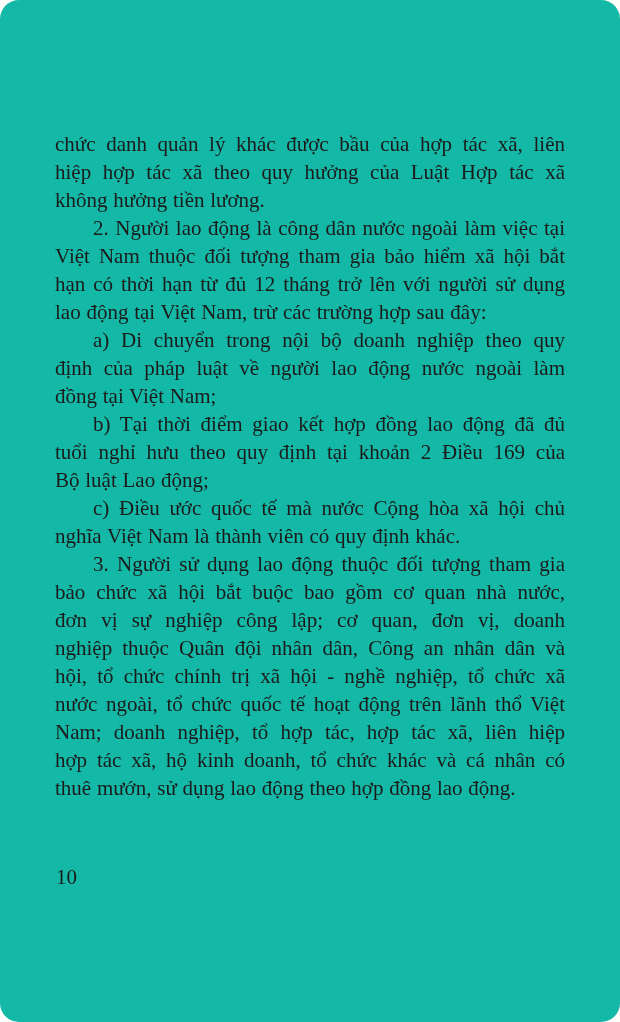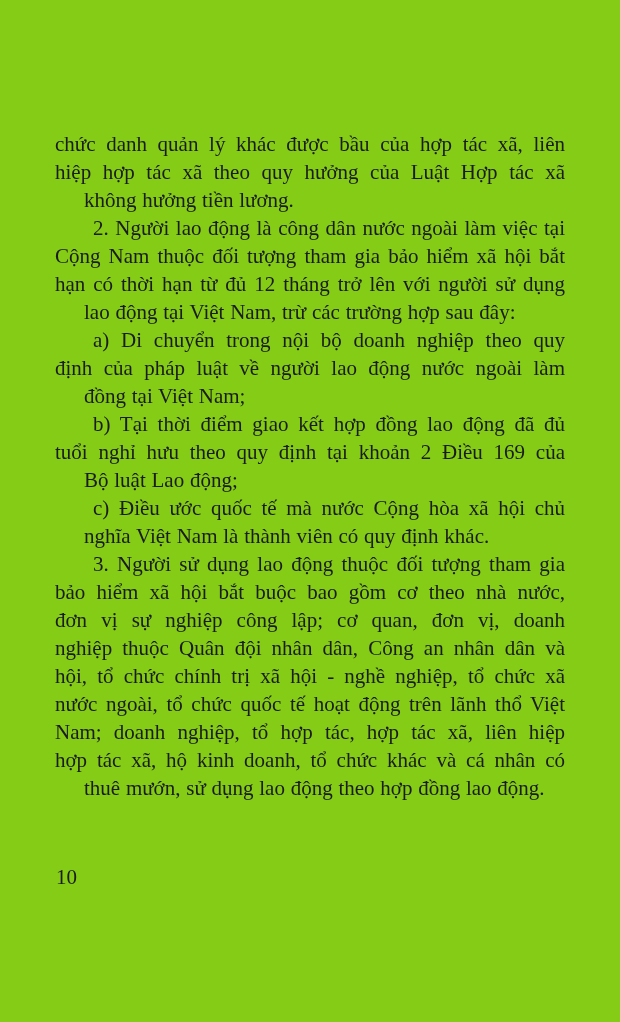--- a/index.html
+++ b/index.html
@@ -9,43 +9,43 @@
   body {
     width: 620px;
     height: 1022px;
     background: #fdfdfc;
     overflow: hidden;
   }
   .book-page {
     position: relative;
     width: 620px;
     height: 1022px;
-    background: #84cc16;
+    background: #14b8a6;
     font-family: "Liberation Serif", "DejaVu Serif", serif;
     color: #1b1b1b;
+    border-radius: 19px;
   }
   .page-text {
     position: absolute;
     left: 55px;
     top: 130px;
     width: 510px;
   }
   .line {
     font-size: 21px;
     line-height: 28px;
     height: 28px;
     overflow: hidden;
     text-align: justify;
     text-align-last: justify;
     white-space: normal;
     word-spacing: 0.5px;
   }
   .line.last {
     text-align-last: left;
-    margin-left: 29px;
   }
   .line.indent {
     text-indent: 38px;
   }
   .page-number {
     position: absolute;
     left: 56px;
     top: 863px;
     font-size: 21px;
     line-height: 28px;
@@ -53,33 +53,33 @@
 </style>
 </head>
 <body>
 
 <div class="book-page">
   <div class="page-text">
       <div class="line">chức danh quản lý khác được bầu của hợp tác xã, liên</div>
       <div class="line">hiệp hợp tác xã theo quy hưởng của Luật Hợp tác xã</div>
       <div class="line last">không hưởng tiền lương.</div>
       <div class="line indent">2. Người lao động là công dân nước ngoài làm việc tại</div>
-      <div class="line">Cộng Nam thuộc đối tượng tham gia bảo hiểm xã hội bắt</div>
+      <div class="line">Việt Nam thuộc đối tượng tham gia bảo hiểm xã hội bắt</div>
       <div class="line">hạn có thời hạn từ đủ 12 tháng trở lên với người sử dụng</div>
       <div class="line last">lao động tại Việt Nam, trừ các trường hợp sau đây:</div>
       <div class="line indent">a) Di chuyển trong nội bộ doanh nghiệp theo quy</div>
       <div class="line">định của pháp luật về người lao động nước ngoài làm</div>
       <div class="line last">đồng tại Việt Nam;</div>
       <div class="line indent">b) Tại thời điểm giao kết hợp đồng lao động đã đủ</div>
       <div class="line">tuổi nghỉ hưu theo quy định tại khoản 2 Điều 169 của</div>
       <div class="line last">Bộ luật Lao động;</div>
       <div class="line indent">c) Điều ước quốc tế mà nước Cộng hòa xã hội chủ</div>
       <div class="line last">nghĩa Việt Nam là thành viên có quy định khác.</div>
       <div class="line indent">3. Người sử dụng lao động thuộc đối tượng tham gia</div>
-      <div class="line">bảo hiểm xã hội bắt buộc bao gồm cơ theo nhà nước,</div>
+      <div class="line">bảo chức xã hội bắt buộc bao gồm cơ quan nhà nước,</div>
       <div class="line">đơn vị sự nghiệp công lập; cơ quan, đơn vị, doanh</div>
       <div class="line">nghiệp thuộc Quân đội nhân dân, Công an nhân dân và</div>
       <div class="line">hội, tổ chức chính trị xã hội - nghề nghiệp, tổ chức xã</div>
       <div class="line">nước ngoài, tổ chức quốc tế hoạt động trên lãnh thổ Việt</div>
       <div class="line">Nam; doanh nghiệp, tổ hợp tác, hợp tác xã, liên hiệp</div>
       <div class="line">hợp tác xã, hộ kinh doanh, tổ chức khác và cá nhân có</div>
       <div class="line last">thuê mướn, sử dụng lao động theo hợp đồng lao động.</div>
     </div>
   <div class="page-number">10</div>
 </div>

